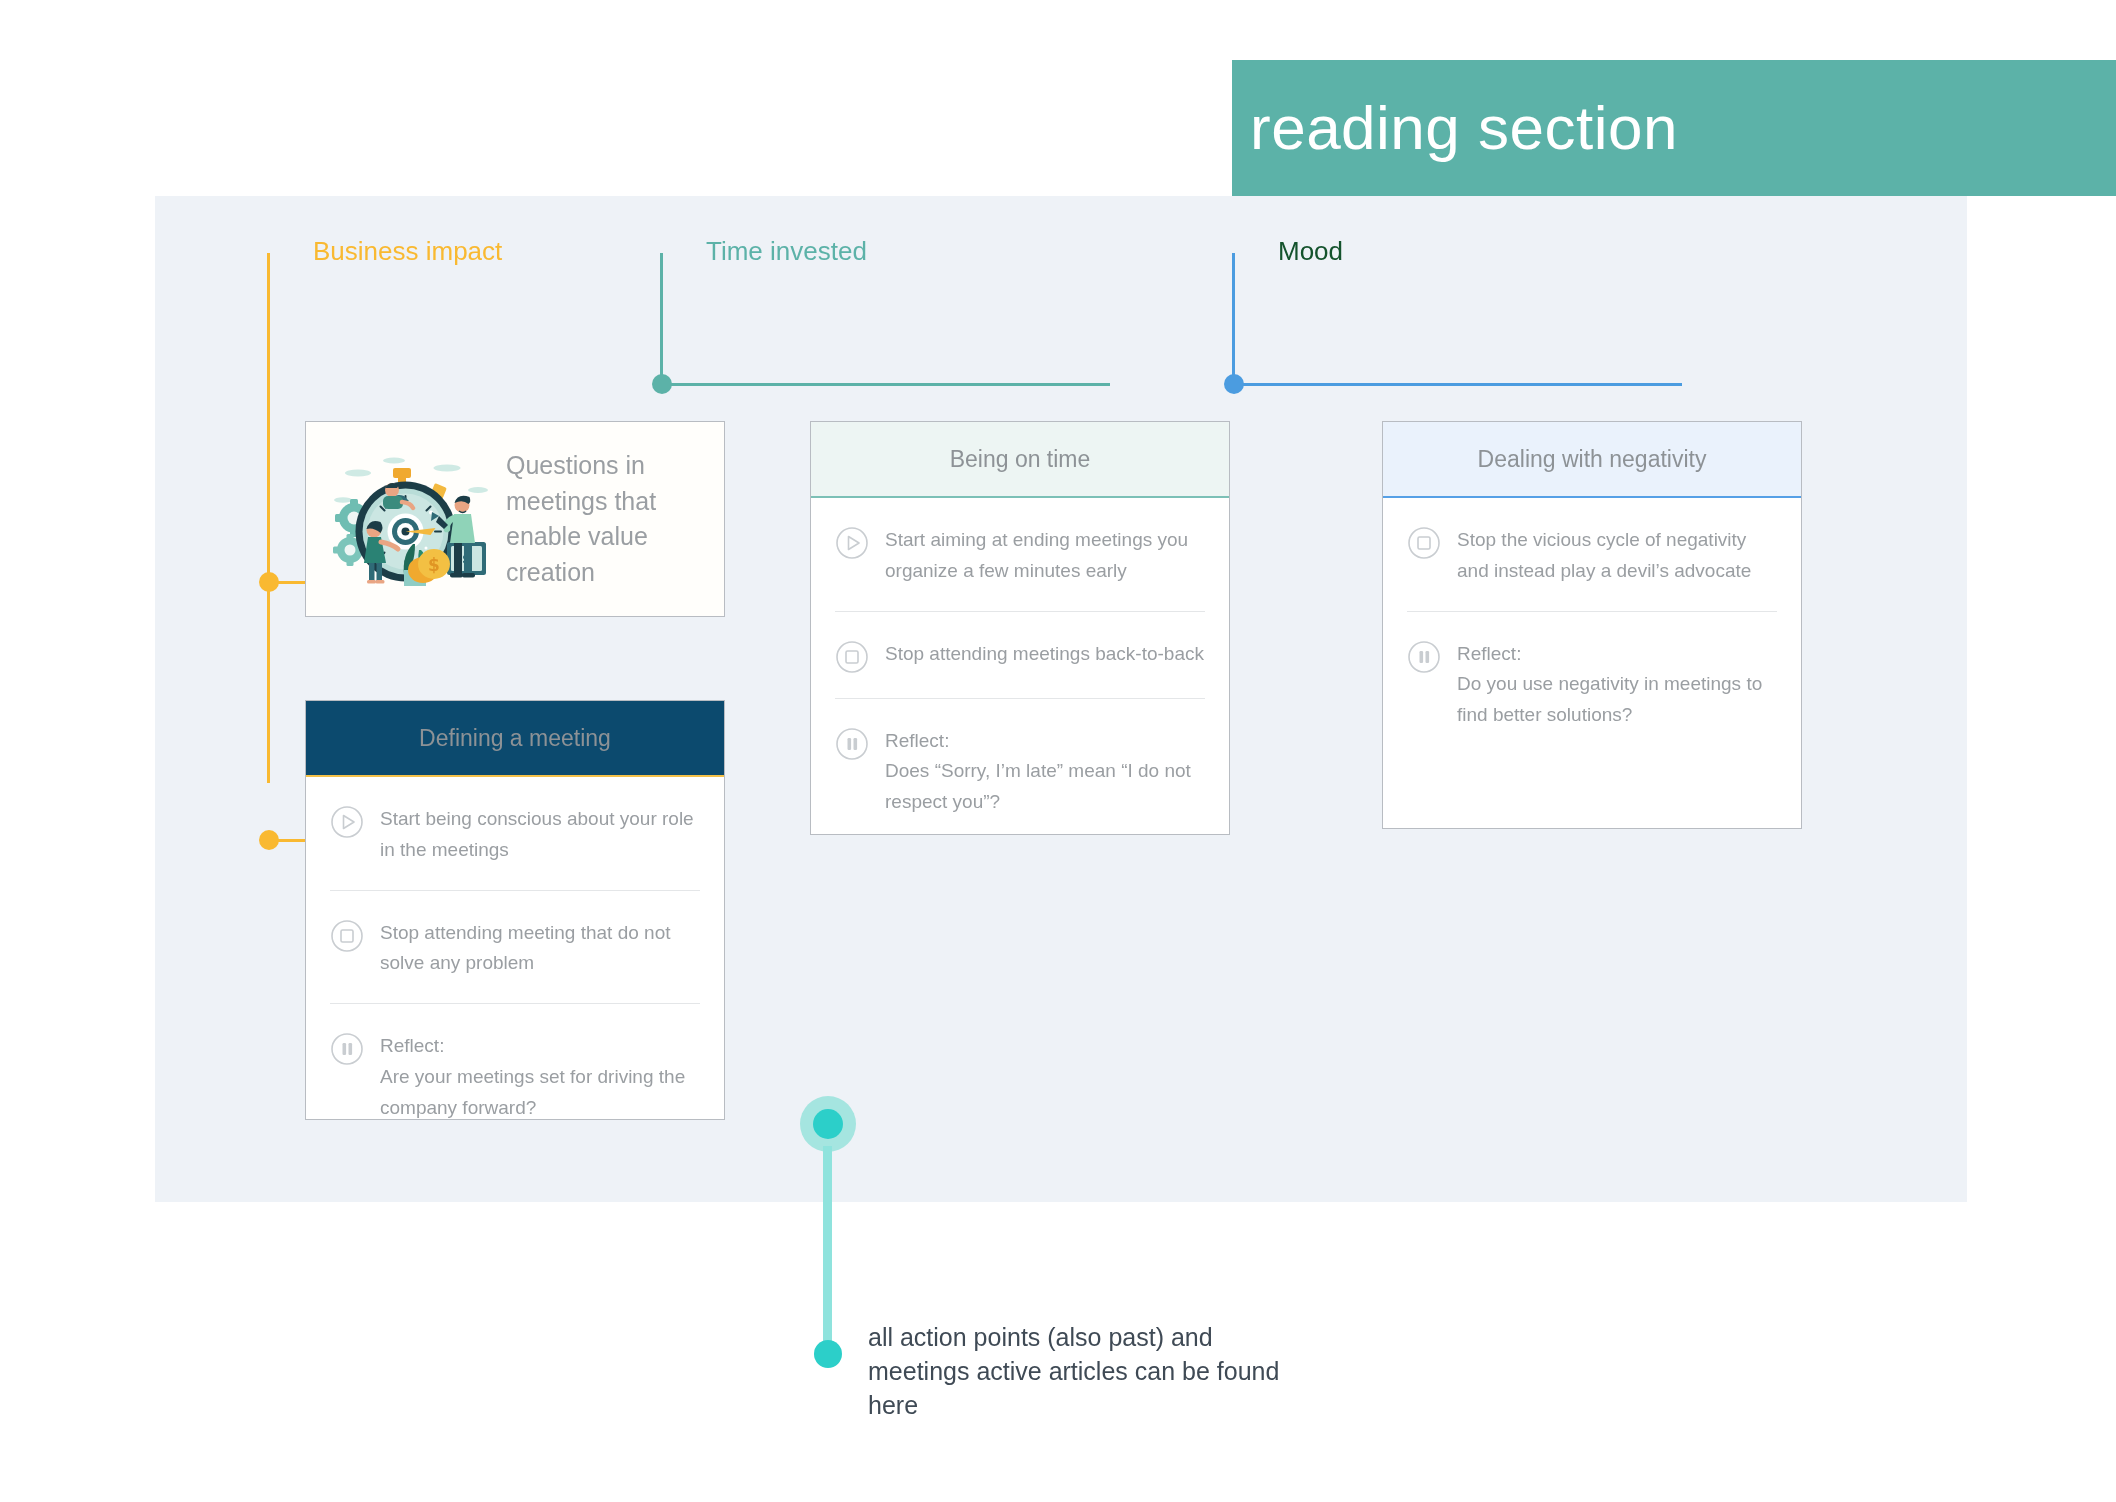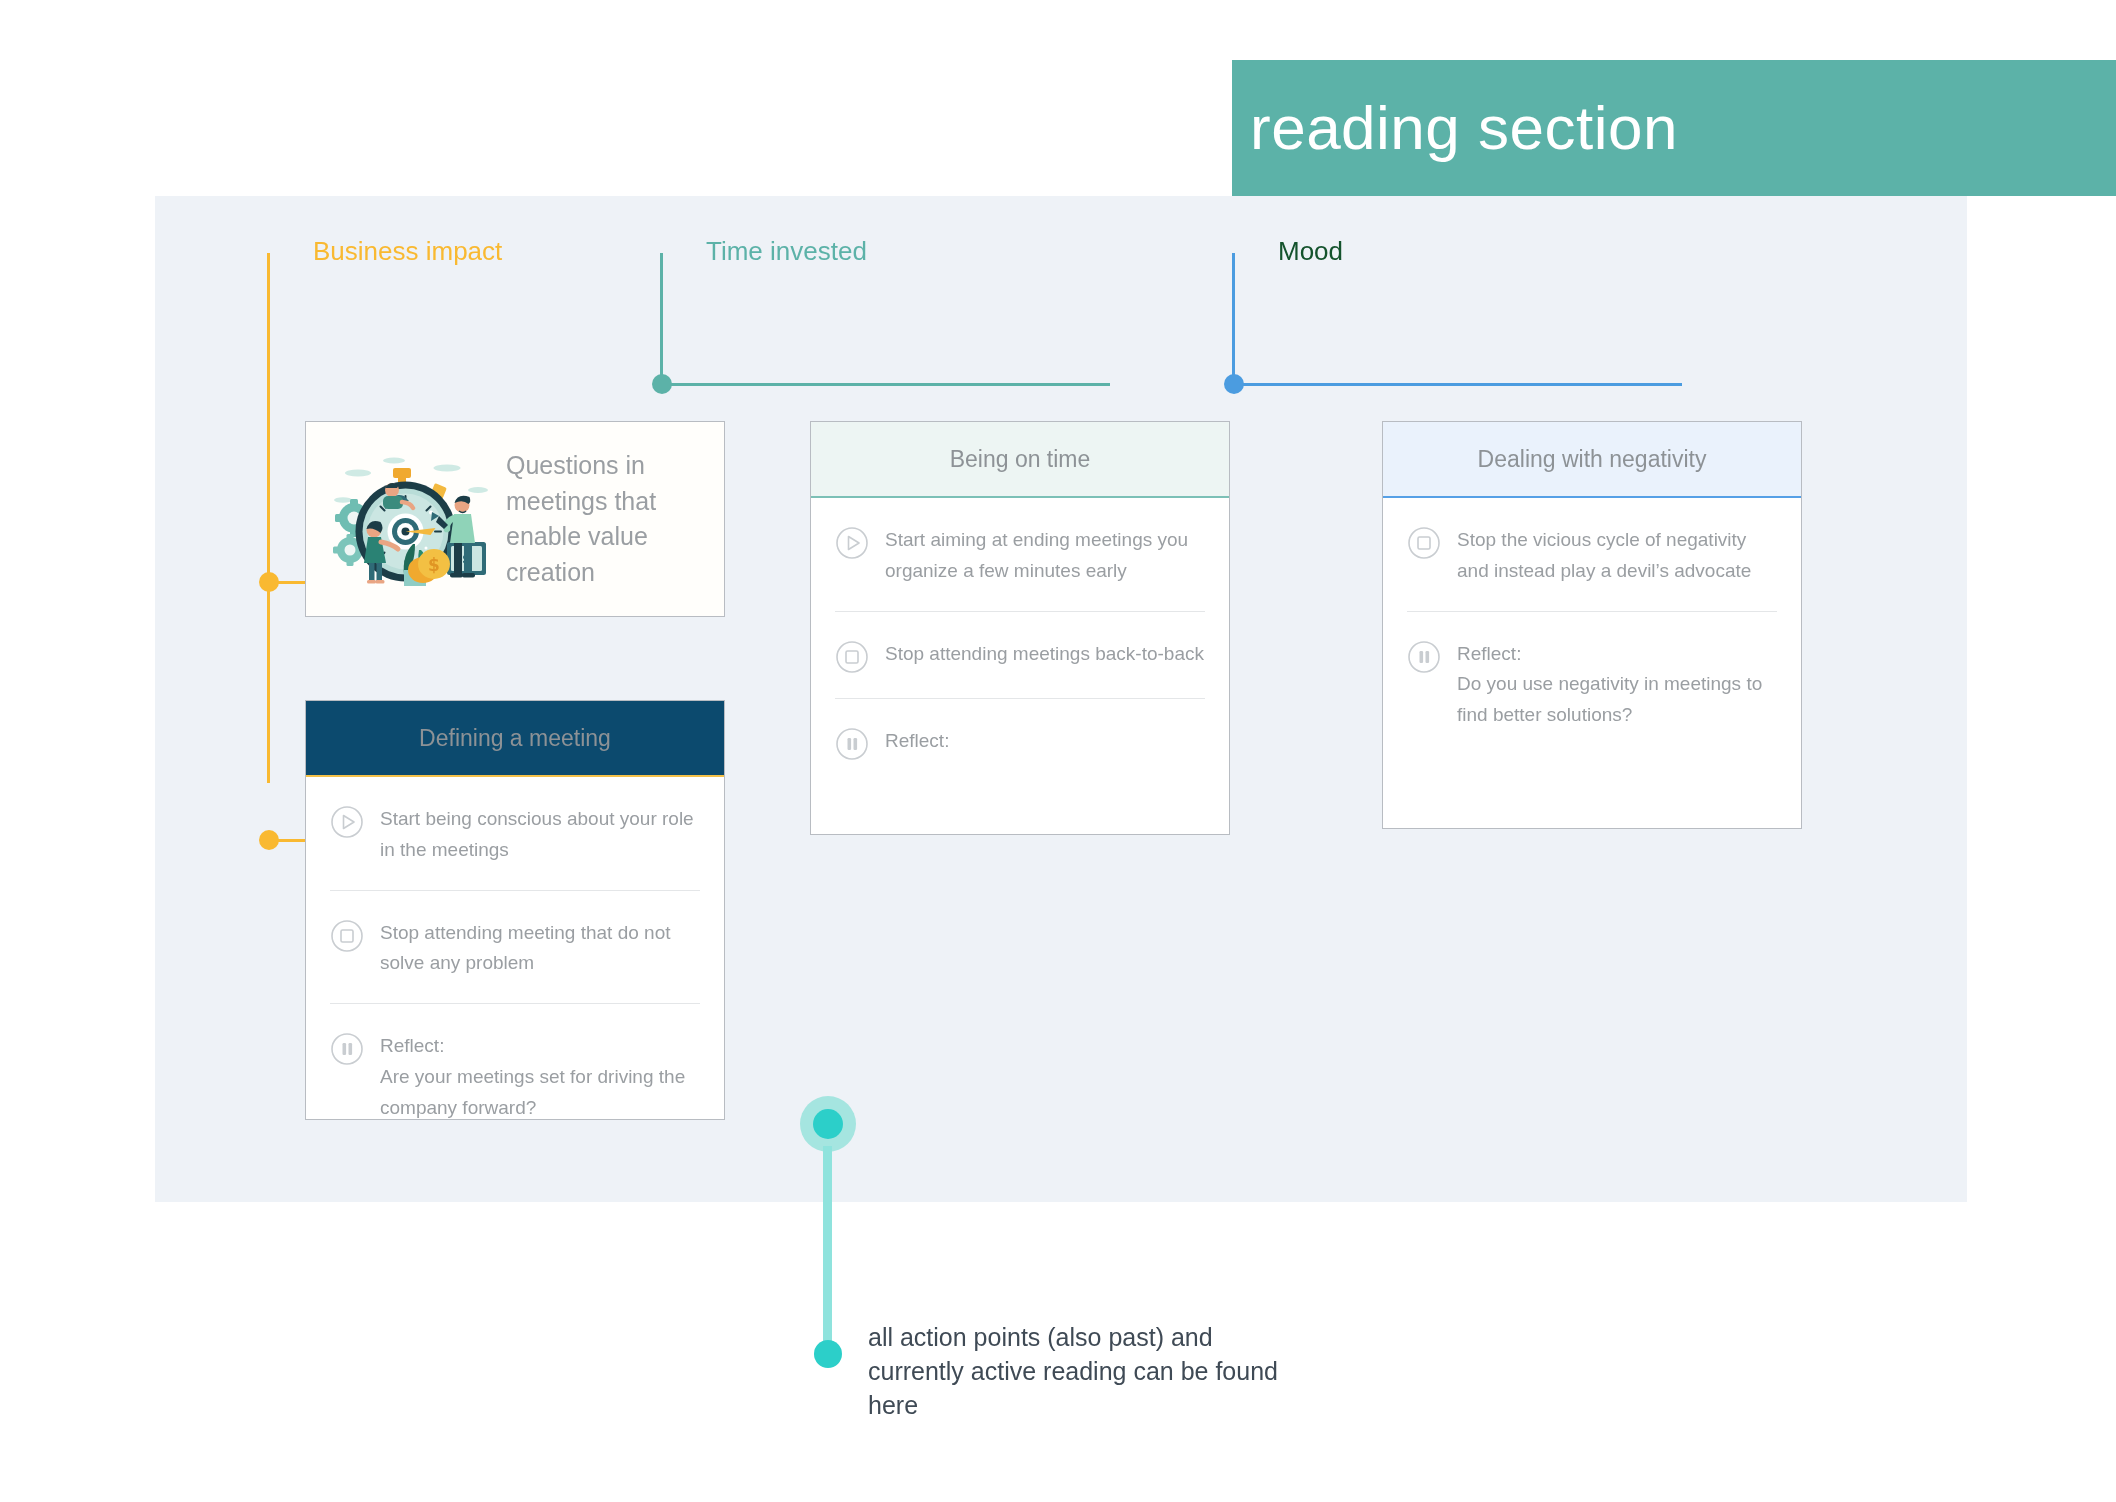--- a/index.html
+++ b/index.html
@@ -397,20 +397,21 @@
       <div class="action-row">
         <span class="action-icon">
           <svg viewBox="0 0 34 34" width="34" height="34">
               <circle cx="17" cy="17" r="15" fill="none" stroke="#c9cdd1" stroke-width="1.6"></circle>
               <rect x="12.5" y="11" width="3.6" height="12" rx="1.2" fill="#c9cdd1"></rect>
               <rect x="18.5" y="11" width="3.6" height="12" rx="1.2" fill="#c9cdd1"></rect>
             </svg>
         </span>
         <span class="action-text">
           <span class="reflect-label">Reflect:</span>
+          <span>Does “Sorry, I’m late” mean “I do not respect you”?</span>
         </span>
       </div>
     </div>
   </div>
 
   <div class="column" style="left:1077px; color:#4b9ce0;">
     <div class="col-rail" style="height:130px;"></div>
     <div class="col-title" style="color:#14532d;">Mood</div>
     <div class="rail-dot" style="top:178px;"></div>
     <div class="rail-connector" style="top:187px; width:448px;"></div>
@@ -446,14 +447,14 @@
     </div>
   </div>
 
 </div>
 
 <div class="callout" style="left:800px; top:1096px; width:560px; height:300px;">
   <div class="callout-halo"></div>
   <div class="callout-dot-top"></div>
   <div class="callout-line" style="height:200px;"></div>
   <div class="callout-dot-bottom" style="top:244px;"></div>
-  <div class="callout-text" style="left:68px; top:224px;">all action points (also past) and currently active reading can be found here</div>
+  <div class="callout-text" style="left:68px; top:224px;">all action points (also past) and meetings active articles can be found here</div>
 </div>
 
 </body></html>

